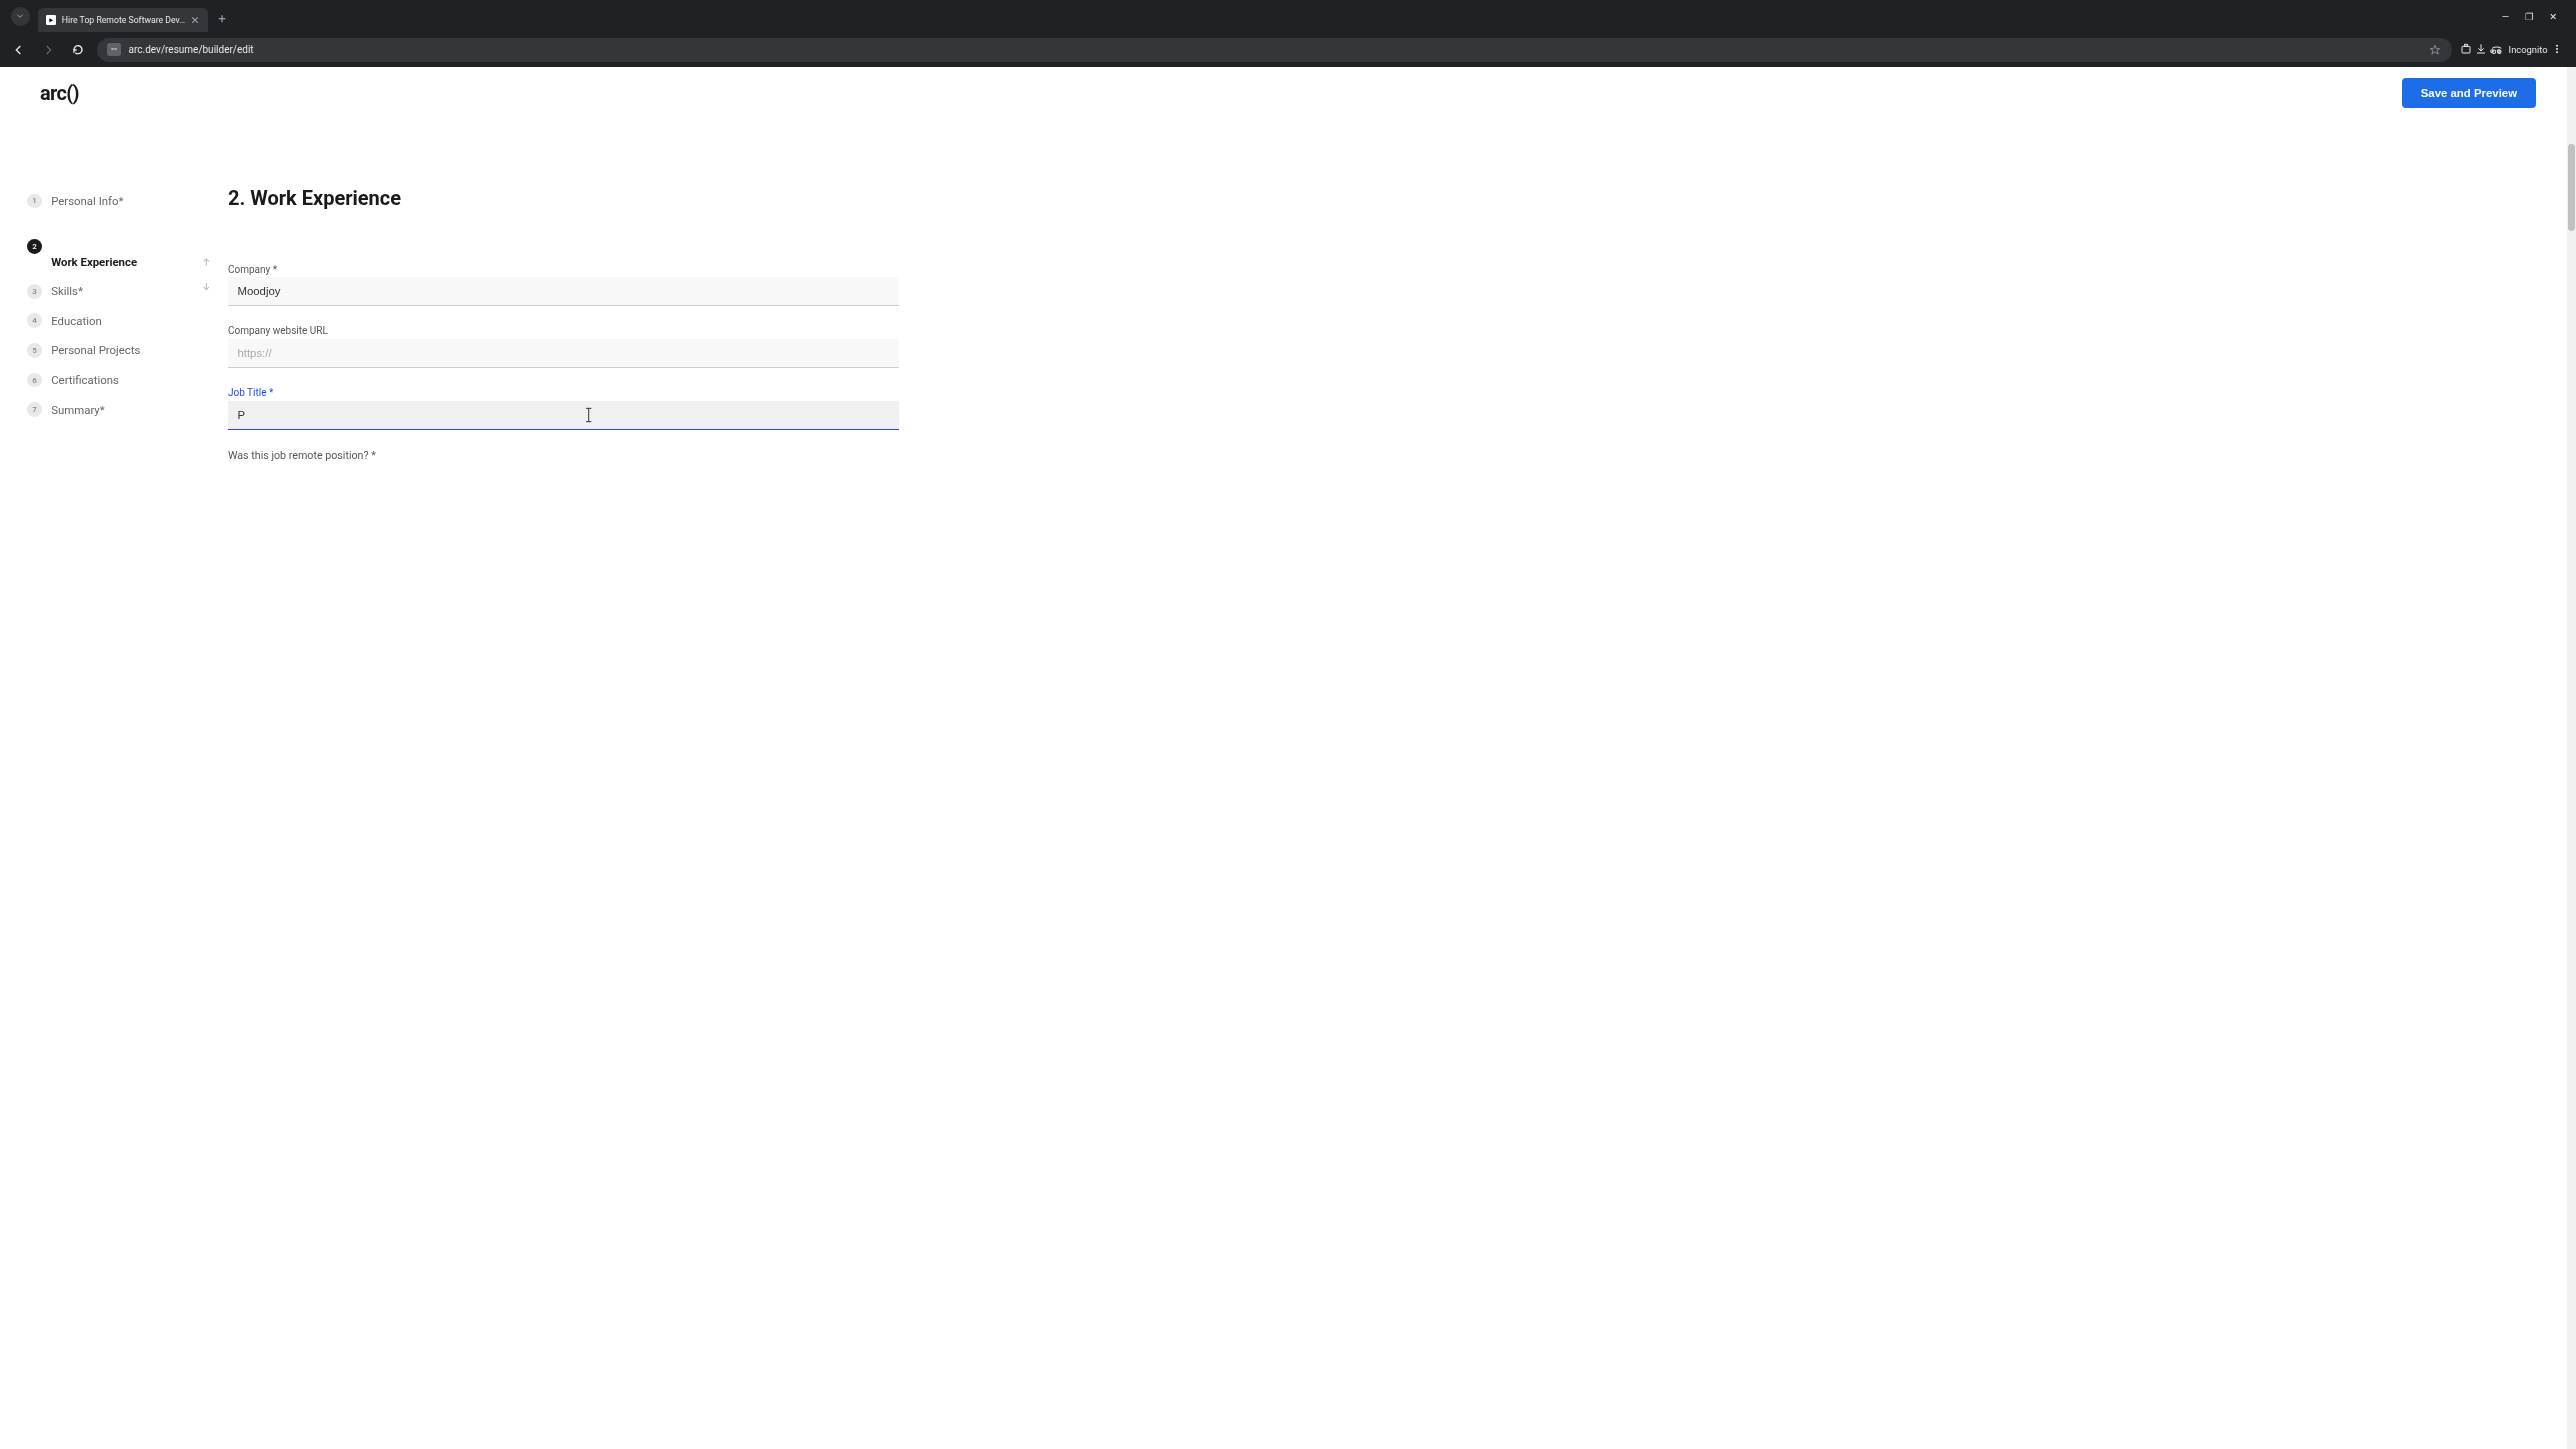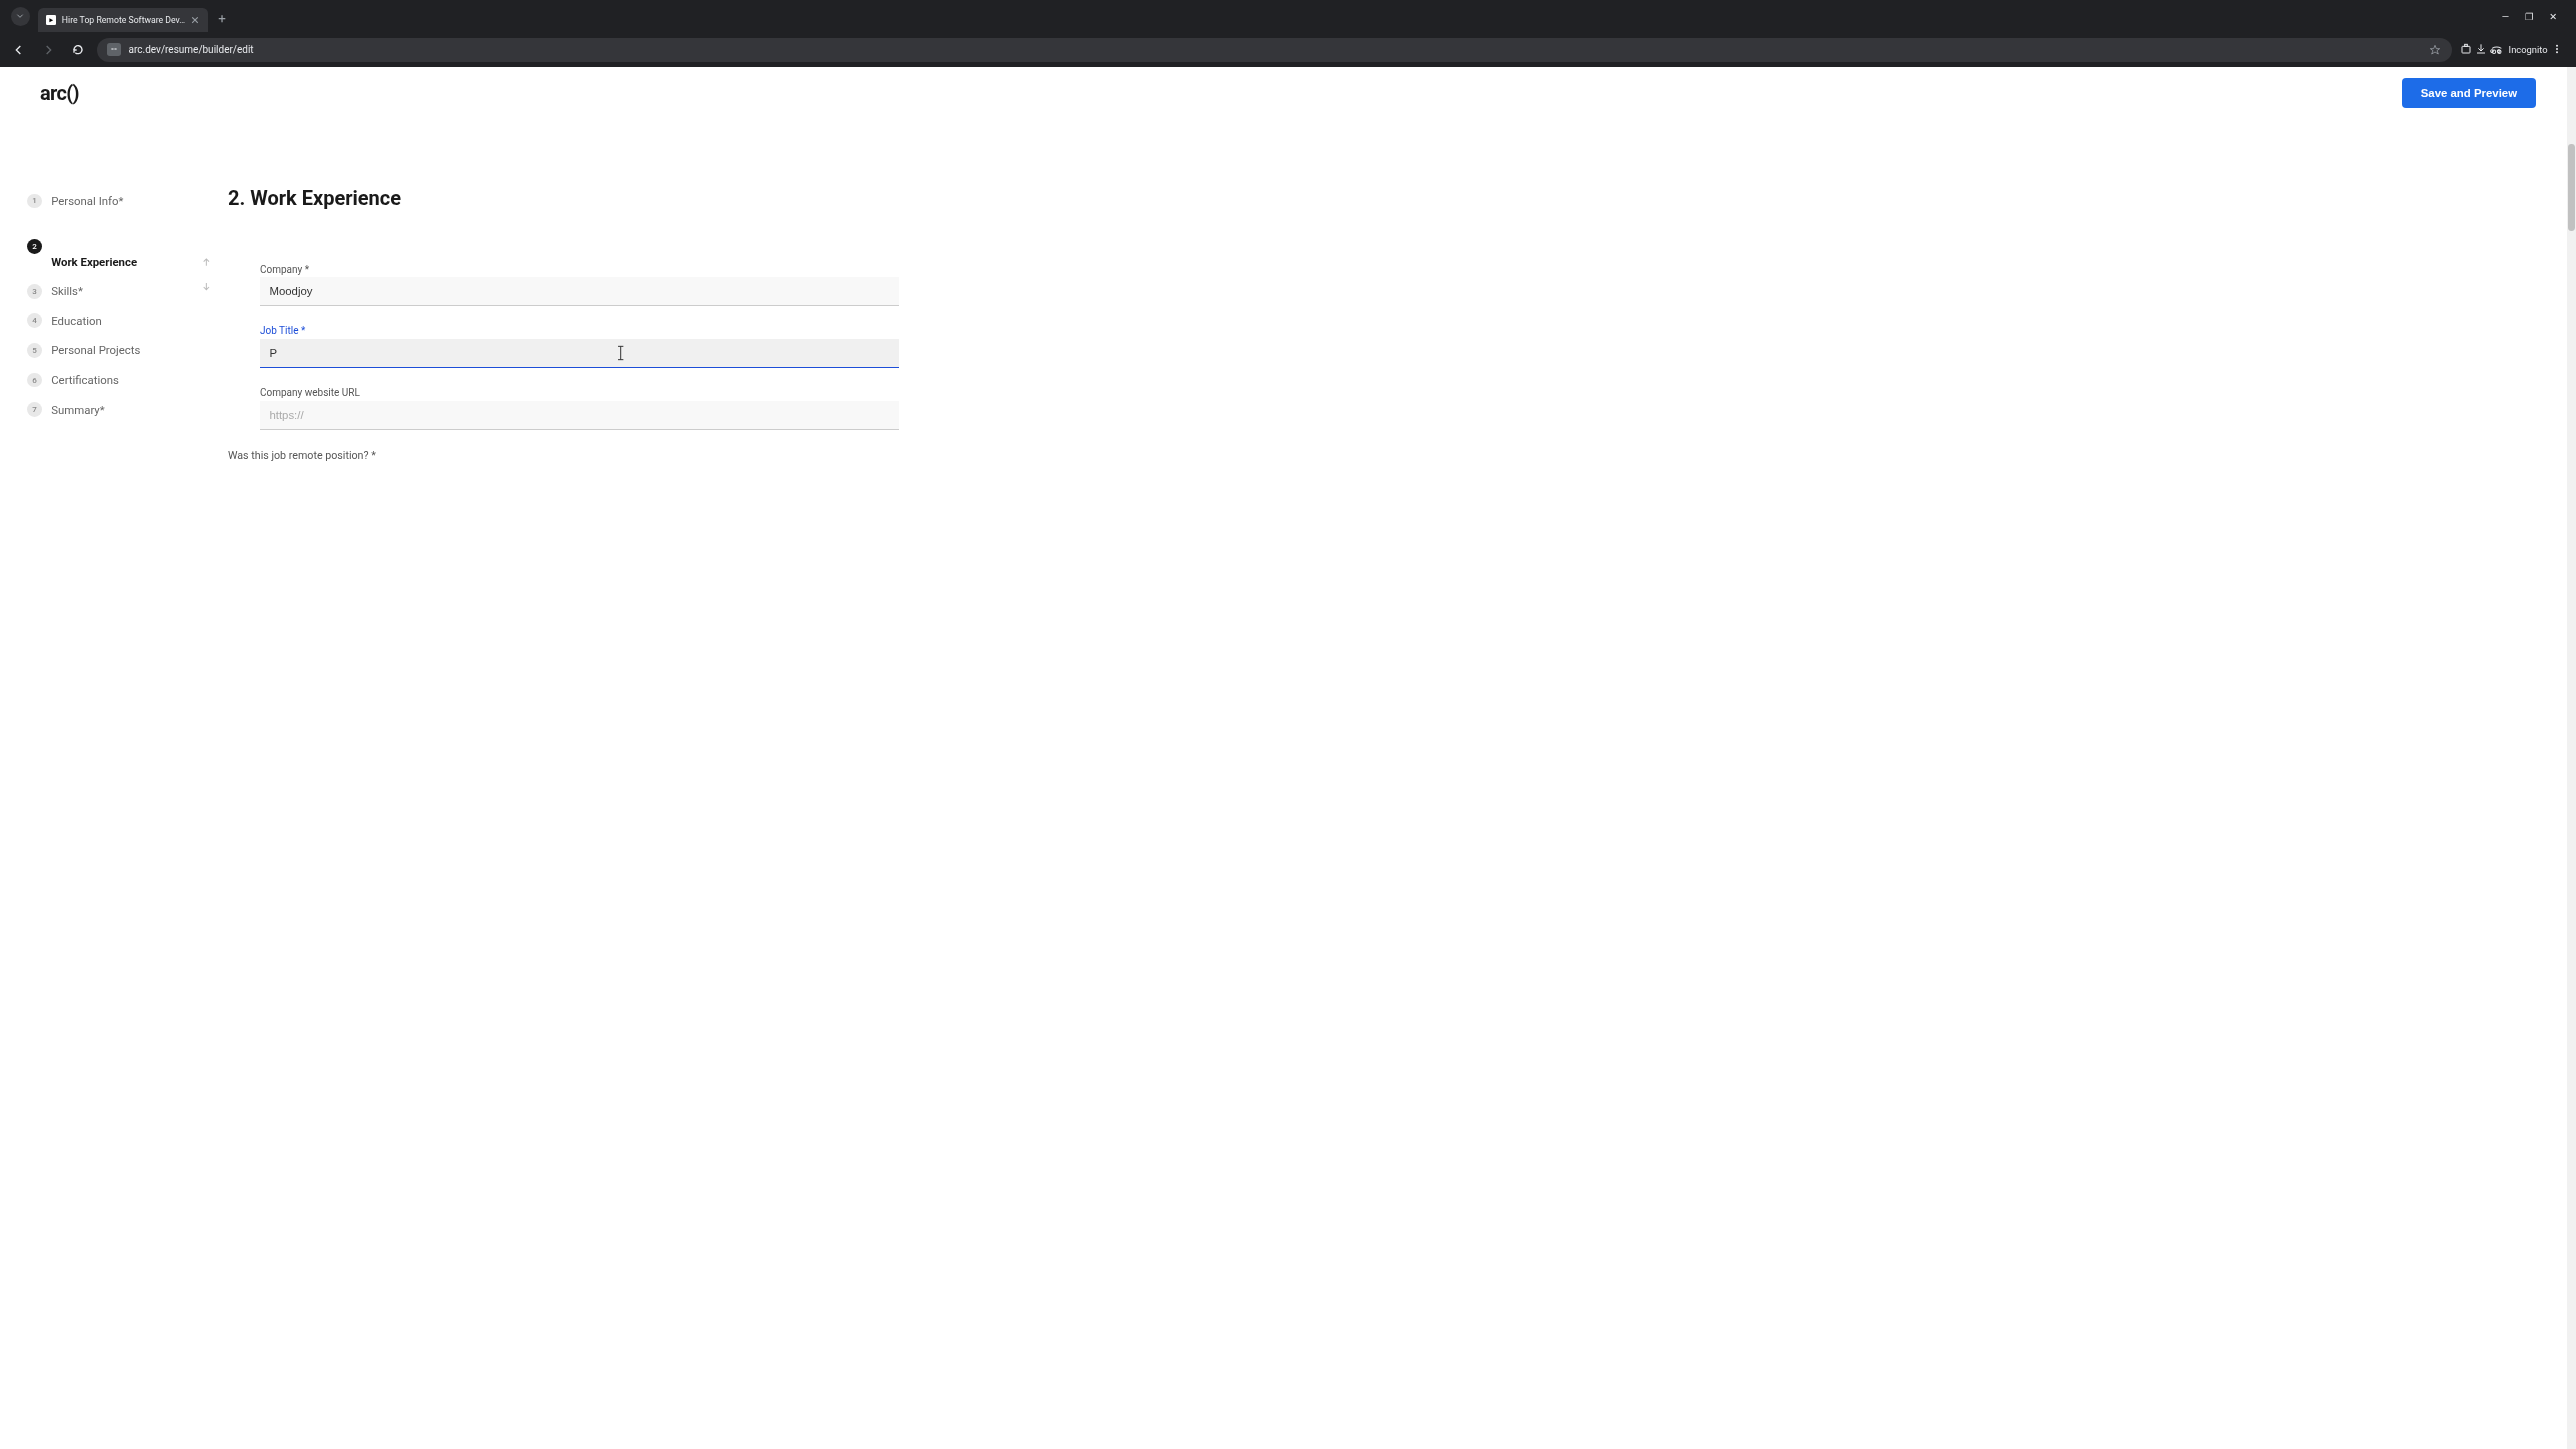--- a/index.html
+++ b/index.html
@@ -226,21 +226,20 @@
       position: absolute;
       left: -27px;
       top: 6.7px;
       display: flex;
       flex-direction: column;
       gap: 13.4px;
       color: #bbb;
     }
     .field-group {
       margin-bottom: 19px;
-      margin-left: 32px;
     }
     .field-label {
       display: block;
       font-size: 10px;
       color: #555;
       margin-bottom: 2.7px;
     }
     .field-label.focused {
       color: #1d4ed8;
     }
@@ -444,35 +443,35 @@
                 <path d="M8 3 L8 13 M4 9 L8 13 L12 9" stroke="#bbb" stroke-width="1.5" fill="none"></path>
               </svg>
           </span>
         </div>
 
         <div class="field-group">
           <label class="field-label">Company *</label>
           <input class="field-input" value="Moodjoy" style="">
         </div>
 
+        <div class="field-group">
+          <label class="field-label">Company website URL</label>
+          <input class="field-input" placeholder="https://" style="">
+        </div>
+
         <div class="field-group" style="position:relative;">
           <label class="field-label focused">Job Title *</label>
           <input class="field-input focused-field" value="P" style="">
           <div class="text-caret-icon" style="top:20px;">
             <svg width="9.4" height="16" viewBox="0 0 14 24">
                 <path d="M7 2 L7 22 M3 2 L11 2 M3 22 L11 22" stroke="#333" stroke-width="1.5"></path>
               </svg>
           </div>
         </div>
 
-        <div class="field-group">
-          <label class="field-label">Company website URL</label>
-          <input class="field-input" placeholder="https://" style="">
-        </div>
-
 
         <div class="question-label">Was this job remote position? *</div>
       </div>
     </div>
   </div>
 
   <div class="scrollbar-track">
     <div class="scrollbar-thumb"></div>
   </div>
 </div>

